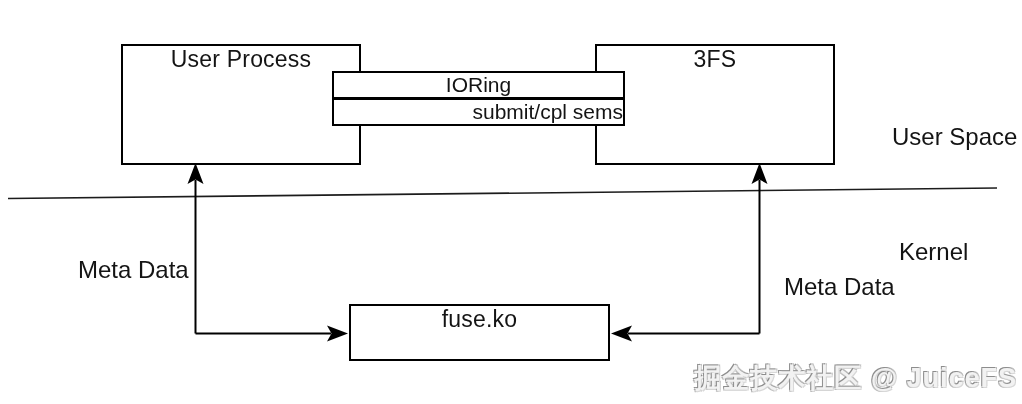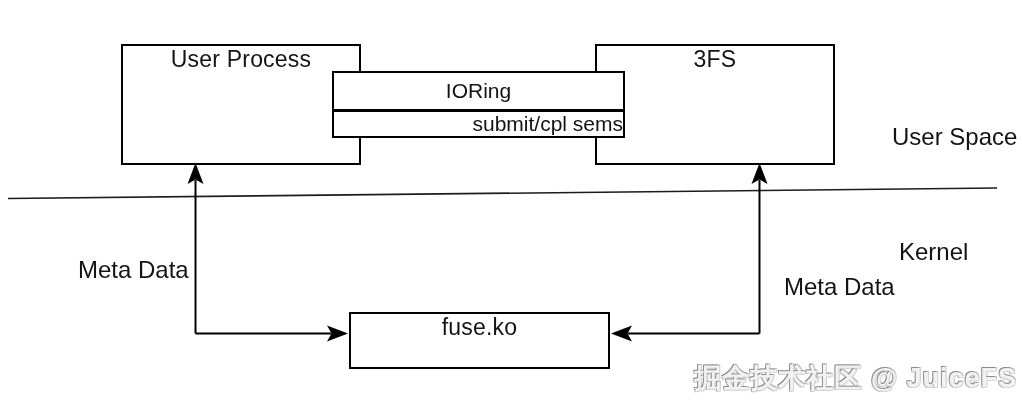--- a/index.html
+++ b/index.html
@@ -18,31 +18,31 @@
     box-sizing:border-box;
     display:flex;
     justify-content:center;
     font-size:23px;
     color:#141414;
     letter-spacing:0.2px;
   }
   #user-process-box{left:121px;top:44px;width:240px;height:121px;z-index:1;}
   #fs-box{left:595px;top:44px;width:240px;height:121px;z-index:1;}
   #ioring-box{
-    position:absolute;left:332px;top:71px;width:293px;height:67px;
+    position:absolute;left:332px;top:71px;width:293px;height:55px;
     border:2px solid #000;background:#fff;box-sizing:border-box;
     display:flex;flex-direction:column;z-index:2;
   }
   .ioring-row{
     display:flex;align-items:center;justify-content:center;
     font-size:21px;color:#141414;
   }
   #ioring-row-title{height:36px;border-bottom:3px solid #000;}
   #ioring-row-sems{flex:1;justify-content:flex-end;}
-  #fuse-box{left:349px;top:312px;width:261px;height:57px;z-index:1;}
+  #fuse-box{left:349px;top:304px;width:261px;height:57px;z-index:1;}
   .side-label{
     position:absolute;
     font-size:24px;
     color:#141414;
     white-space:nowrap;
   }
   #user-space-label{left:892px;top:123px;}
   #kernel-label{left:899px;top:238px;}
   #meta-left-label{left:78px;top:256px;}
   #meta-right-label{left:784px;top:273px;}

